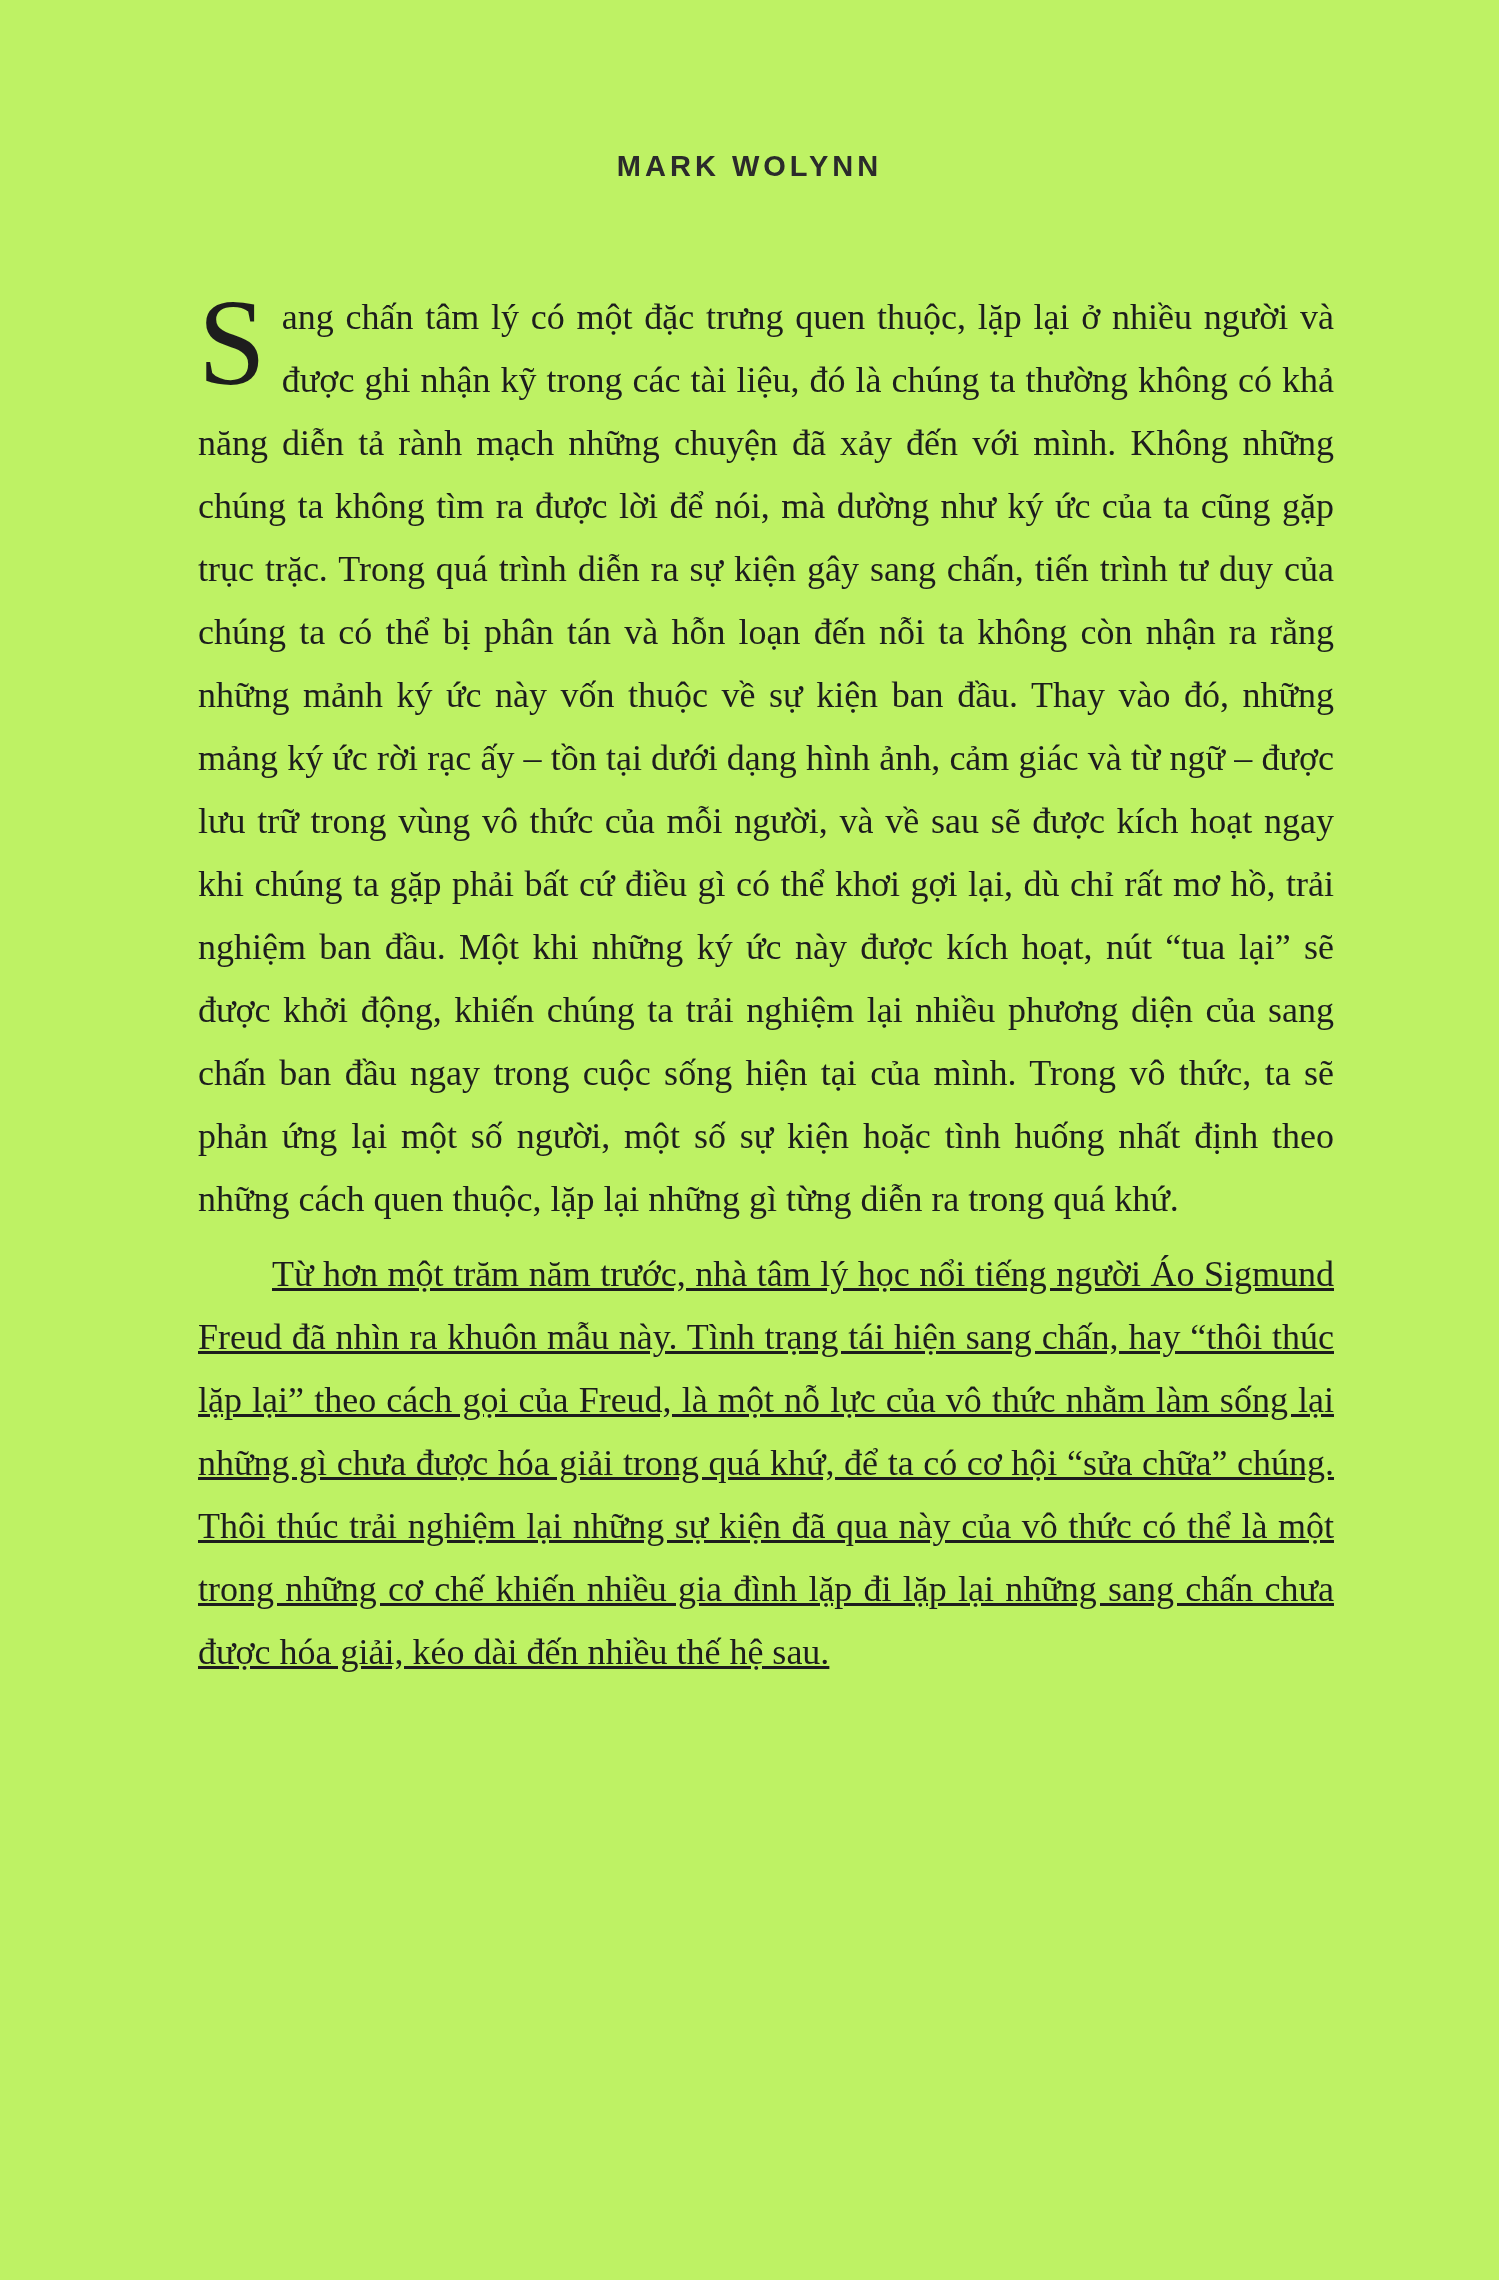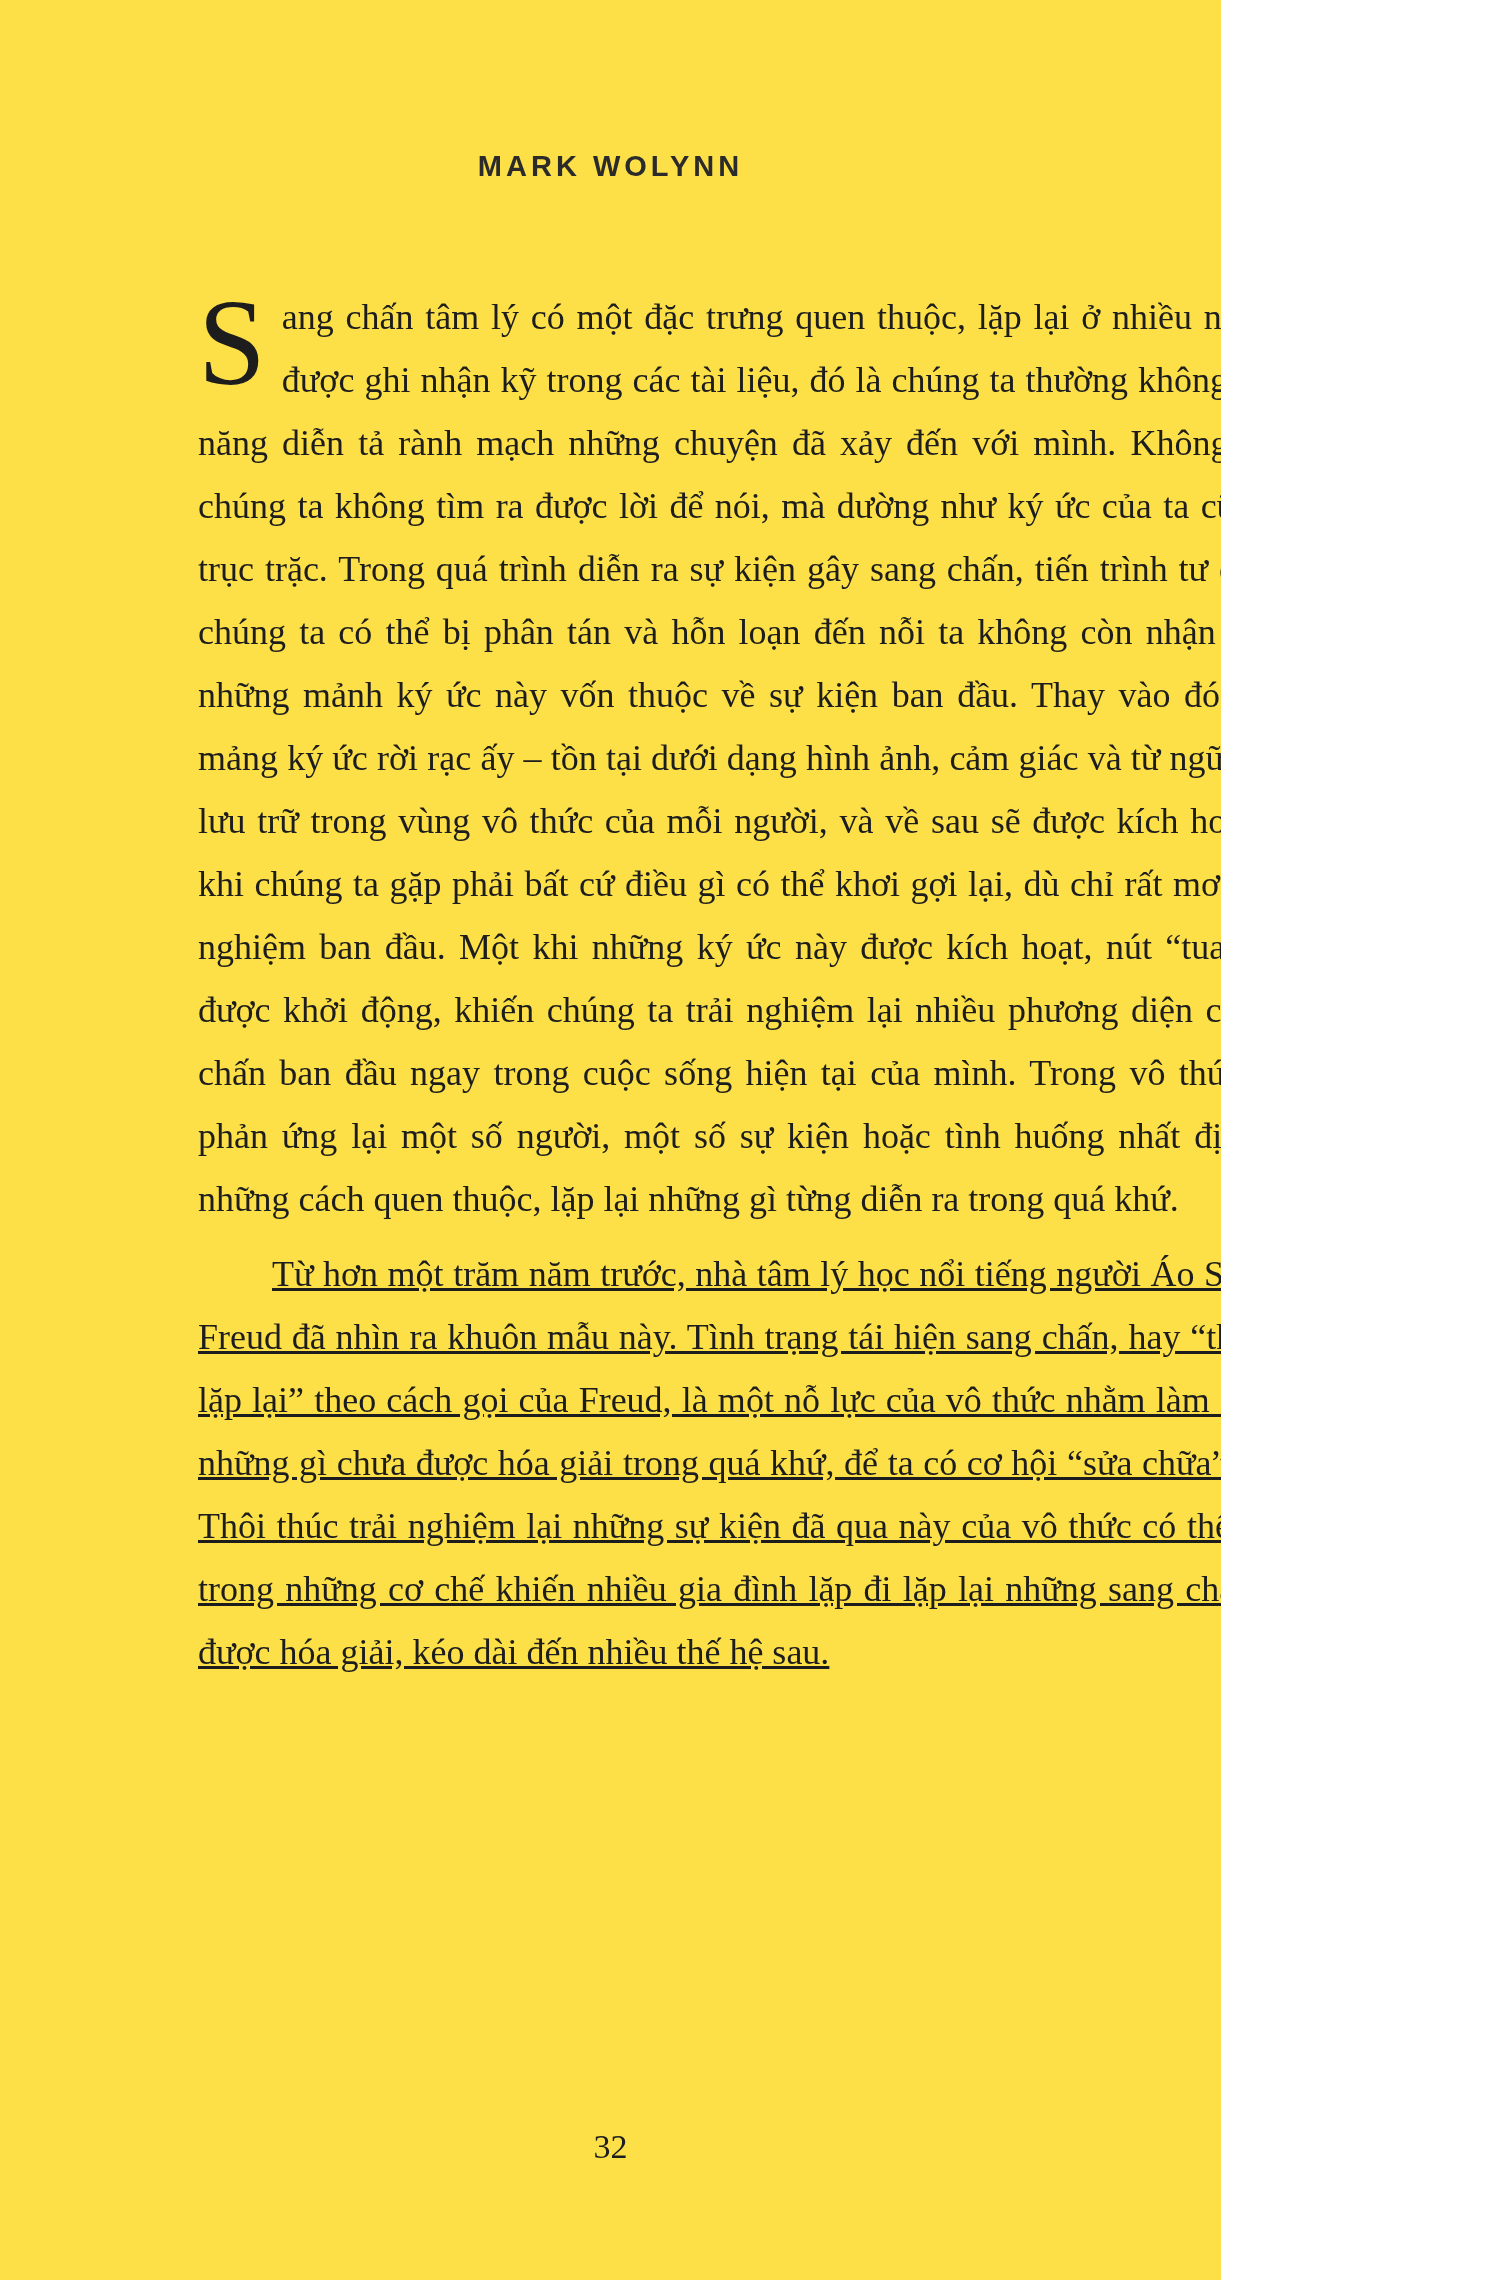--- a/index.html
+++ b/index.html
@@ -9,23 +9,23 @@
   }
   body {
     width: 1499px;
     height: 2280px;
     font-family: "Liberation Serif", serif;
     color: #1d1d1d;
     -webkit-font-smoothing: antialiased;
   }
   .book-page {
     position: relative;
-    width: 1221px;
+    width: 1499px;
     height: 2280px;
-    background: #fde047;
+    background: #bef264;
     overflow: hidden;
   }
   .running-head {
     position: absolute;
     top: 150px;
     left: 0;
     width: 100%;
     text-align: center;
     font-family: "Liberation Sans", sans-serif;
     font-size: 29px;
@@ -83,15 +83,14 @@
     <p class="para para-first">
       <span class="dropcap">S</span><span>ang chấn tâm lý có một đặc trưng quen thuộc, lặp lại ở nhiều người và được ghi nhận kỹ trong các tài liệu, đó là chúng ta thường không có khả năng diễn tả rành mạch những chuyện đã xảy đến với mình. Không những chúng ta không tìm ra được lời để nói, mà dường như ký ức của ta cũng gặp trục trặc. Trong quá trình diễn ra sự kiện gây sang chấn, tiến trình tư duy của chúng ta có thể bị phân tán và hỗn loạn đến nỗi ta không còn nhận ra rằng những mảnh ký ức này vốn thuộc về sự kiện ban đầu. Thay vào đó, những mảng ký ức rời rạc ấy – tồn tại dưới dạng hình ảnh, cảm giác và từ ngữ – được lưu trữ trong vùng vô thức của mỗi người, và về sau sẽ được kích hoạt ngay khi chúng ta gặp phải bất cứ điều gì có thể khơi gợi lại, dù chỉ rất mơ hồ, trải nghiệm ban đầu. Một khi những ký ức này được kích hoạt, nút “tua lại” sẽ được khởi động, khiến chúng ta trải nghiệm lại nhiều phương diện của sang chấn ban đầu ngay trong cuộc sống hiện tại của mình. Trong vô thức, ta sẽ phản ứng lại một số người, một số sự kiện hoặc tình huống nhất định theo những cách quen thuộc, lặp lại những gì từng diễn ra trong quá khứ.</span>
     </p>
 
     <p class="para para-indent">
       <span>Từ hơn một trăm năm trước, nhà tâm lý học nổi tiếng người Áo Sigmund Freud đã nhìn ra khuôn mẫu này. Tình trạng tái hiện sang chấn, hay “thôi thúc lặp lại” theo cách gọi của Freud, là một nỗ lực của vô thức nhằm làm sống lại những gì chưa được hóa giải trong quá khứ, để ta có cơ hội “sửa chữa” chúng. Thôi thúc trải nghiệm lại những sự kiện đã qua này của vô thức có thể là một trong những cơ chế khiến nhiều gia đình lặp đi lặp lại những sang chấn chưa được hóa giải, kéo dài đến nhiều thế hệ sau.</span>
     </p>
 
   </main>
 
-  <footer class="folio">32</footer>
 
 </div>
 
 </body></html>

